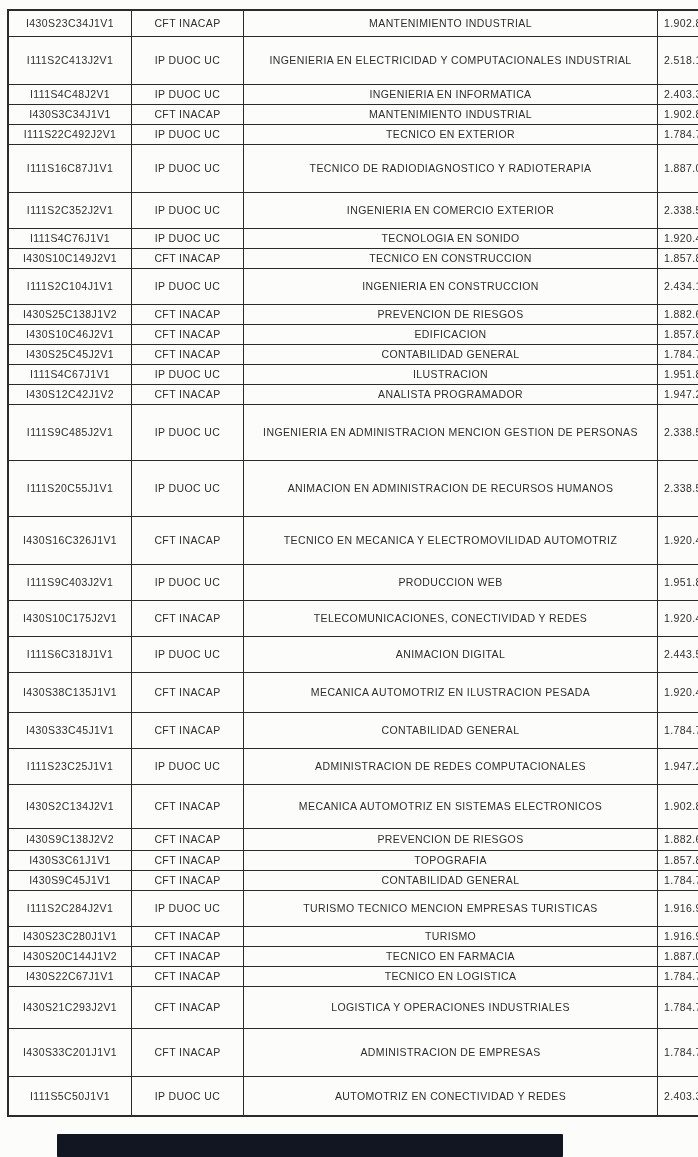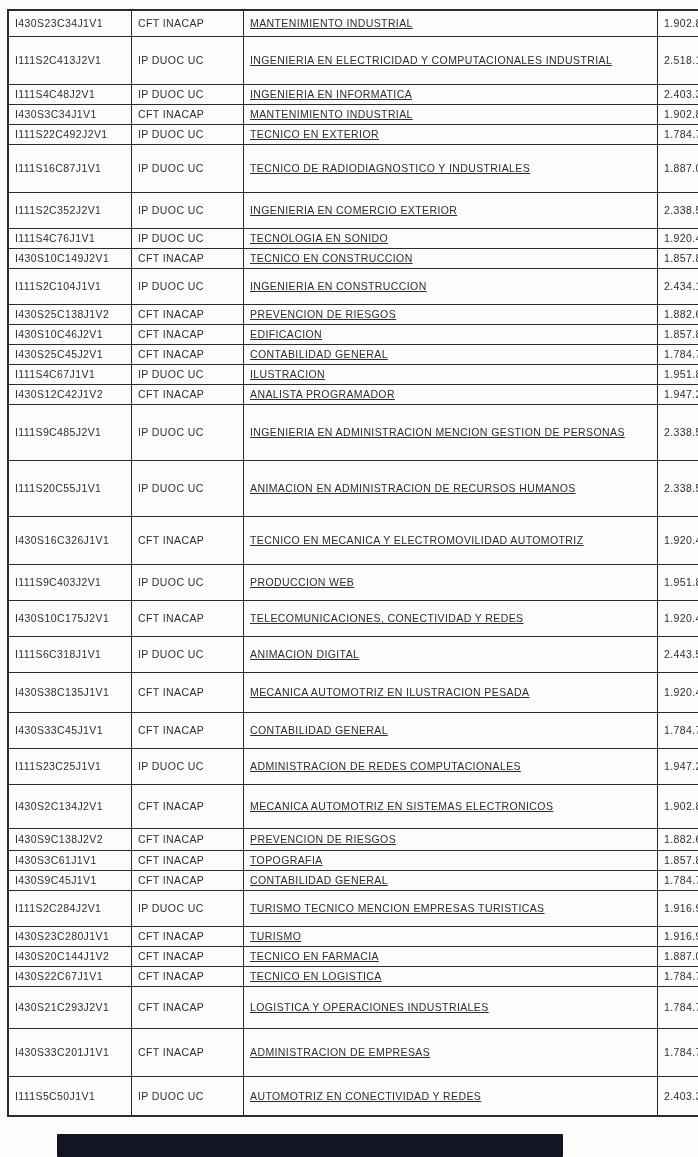--- a/index.html
+++ b/index.html
@@ -7,20 +7,21 @@
     padding: 0;
     background: #ffffff;
   }
   .scan-page {
     position: relative;
     width: 698px;
     height: 1157px;
     background: #fcfcfb;
     font-family: "Liberation Sans", sans-serif;
     overflow: hidden;
+    text-align: center;
   }
   table.grid {
     position: absolute;
     left: 7px;
     top: 9px;
     width: 684px;
     border-collapse: collapse;
     table-layout: fixed;
   }
   table.grid, table.grid td {
@@ -33,21 +34,21 @@
     padding: 2px 6px;
     font-size: 10.5px;
     letter-spacing: 0.4px;
     color: #2e2e2e;
     vertical-align: middle;
     white-space: normal;
     overflow: hidden;
   }
   td[data-name="code-cell"] { width: 110px; }
   td[data-name="institution-cell"] { width: 99px; }
-  td[data-name="program-cell"] { width: 401px; text-decoration: underline; }
+  td[data-name="program-cell"] { width: 401px; }
   td[data-name="value-cell"] { width: 50px; }
   .artifact-bar {
     position: absolute;
     left: 57px;
     top: 1134px;
     width: 506px;
     height: 23px;
     background: #111622;
     border-radius: 1px;
   }
@@ -84,21 +85,21 @@
         </tr>
         <tr data-name="table-row" style="height: 20px;">
           <td data-name="code-cell">I111S22C492J2V1</td>
           <td data-name="institution-cell">IP DUOC UC</td>
           <td data-name="program-cell">TECNICO EN EXTERIOR</td>
           <td data-name="value-cell">1.784.721</td>
         </tr>
         <tr data-name="table-row" style="height: 48px;">
           <td data-name="code-cell">I111S16C87J1V1</td>
           <td data-name="institution-cell">IP DUOC UC</td>
-          <td data-name="program-cell">TECNICO DE RADIODIAGNOSTICO Y INDUSTRIALES</td>
+          <td data-name="program-cell">TECNICO DE RADIODIAGNOSTICO Y RADIOTERAPIA</td>
           <td data-name="value-cell">1.887.085</td>
         </tr>
         <tr data-name="table-row" style="height: 36px;">
           <td data-name="code-cell">I111S2C352J2V1</td>
           <td data-name="institution-cell">IP DUOC UC</td>
           <td data-name="program-cell">INGENIERIA EN COMERCIO EXTERIOR</td>
           <td data-name="value-cell">2.338.583</td>
         </tr>
         <tr data-name="table-row" style="height: 20px;">
           <td data-name="code-cell">I111S4C76J1V1</td>

